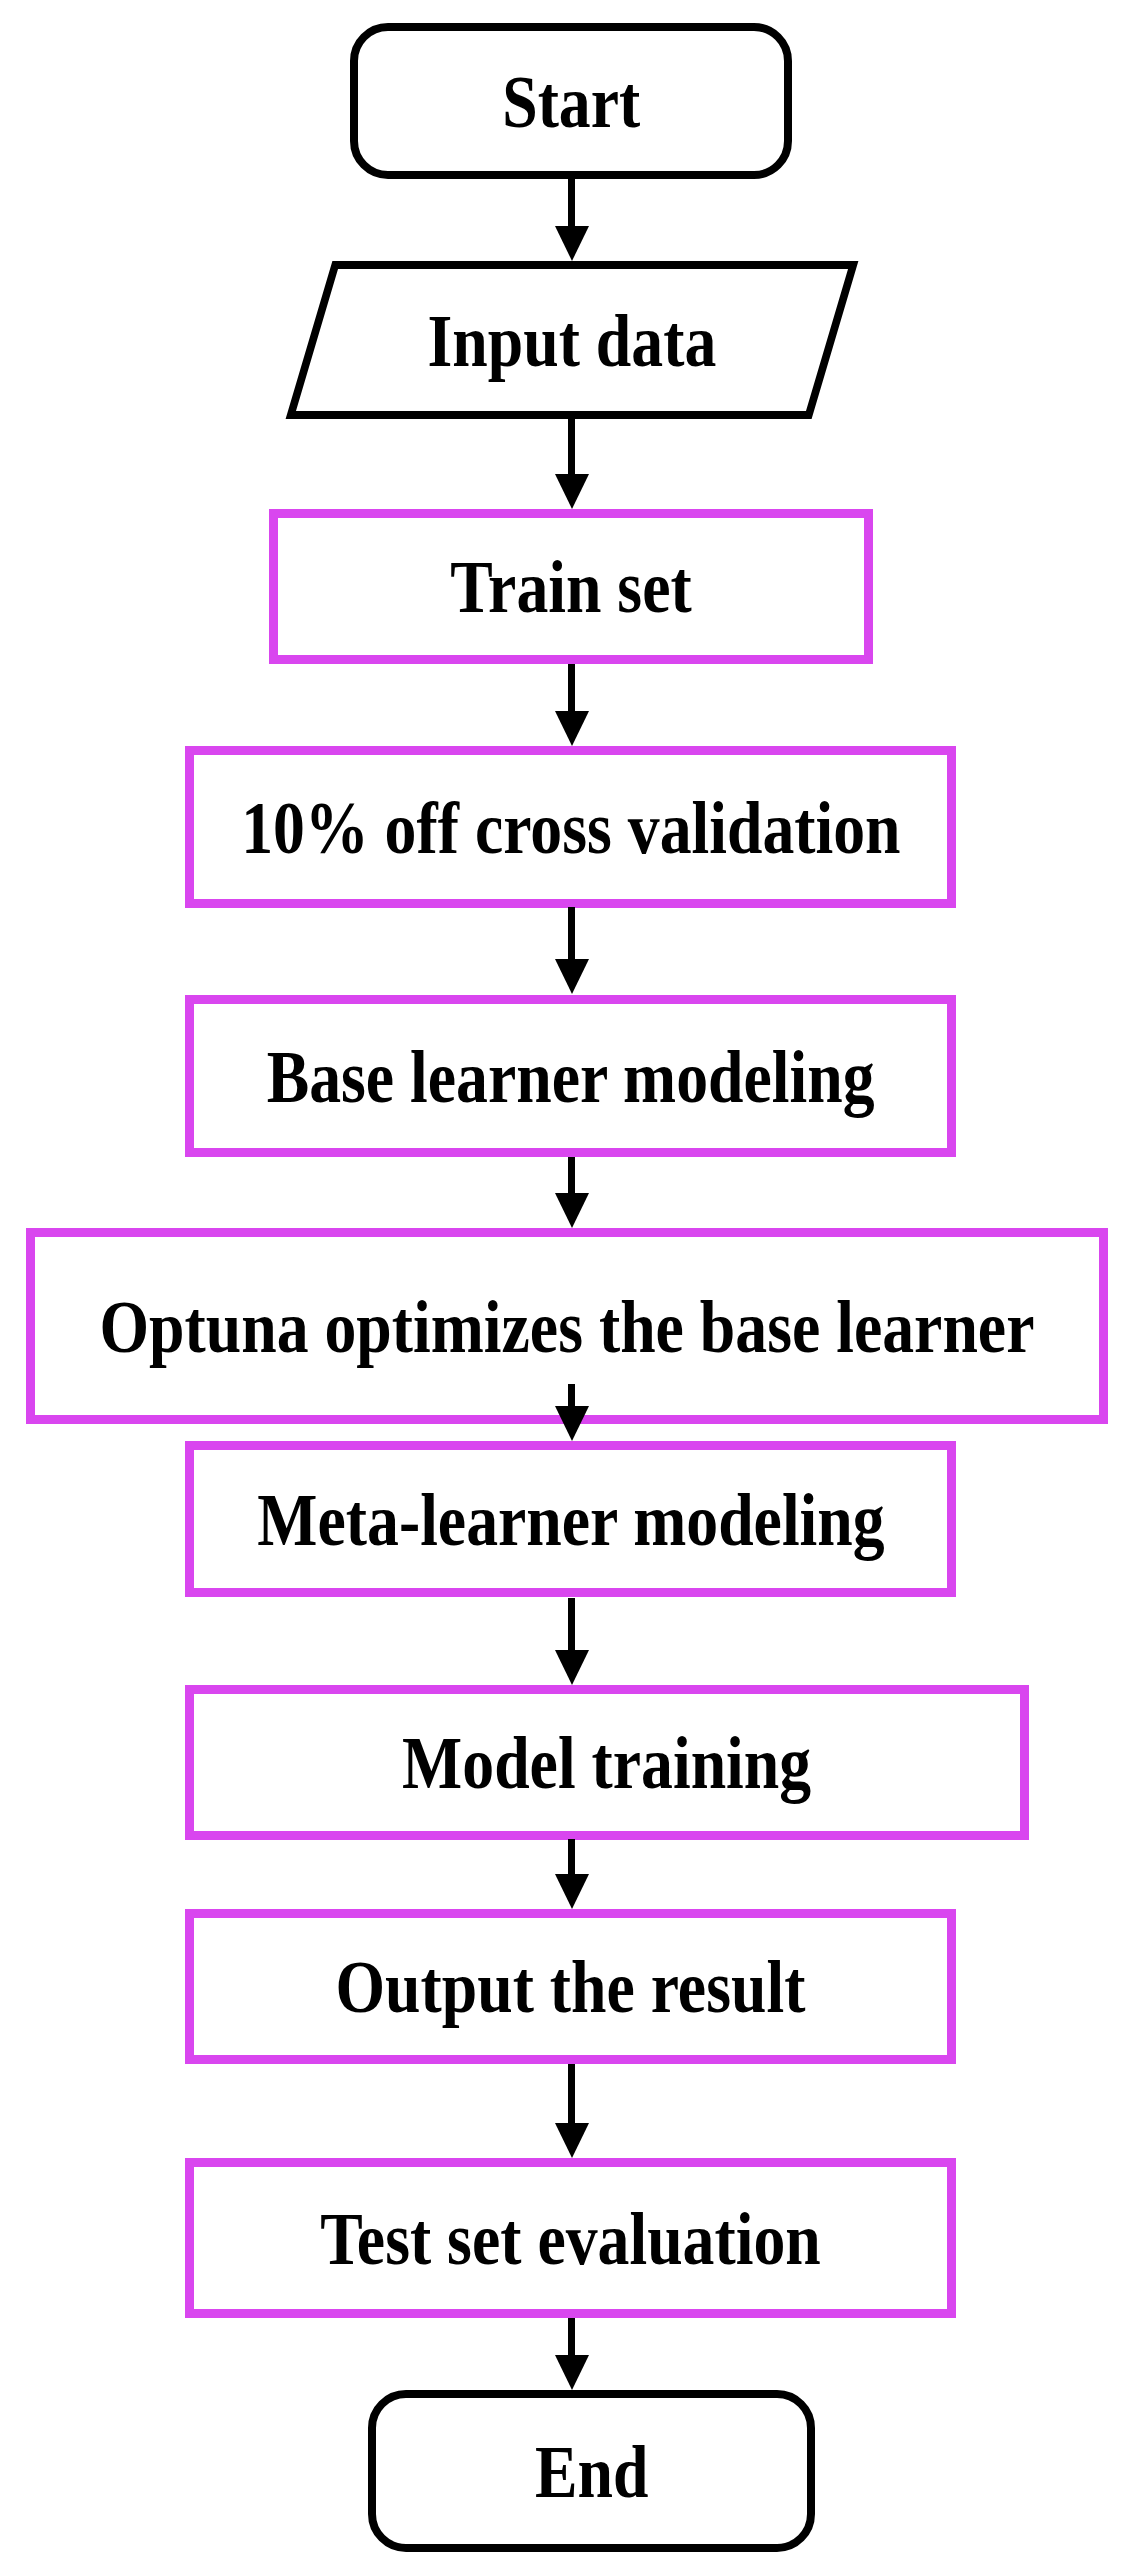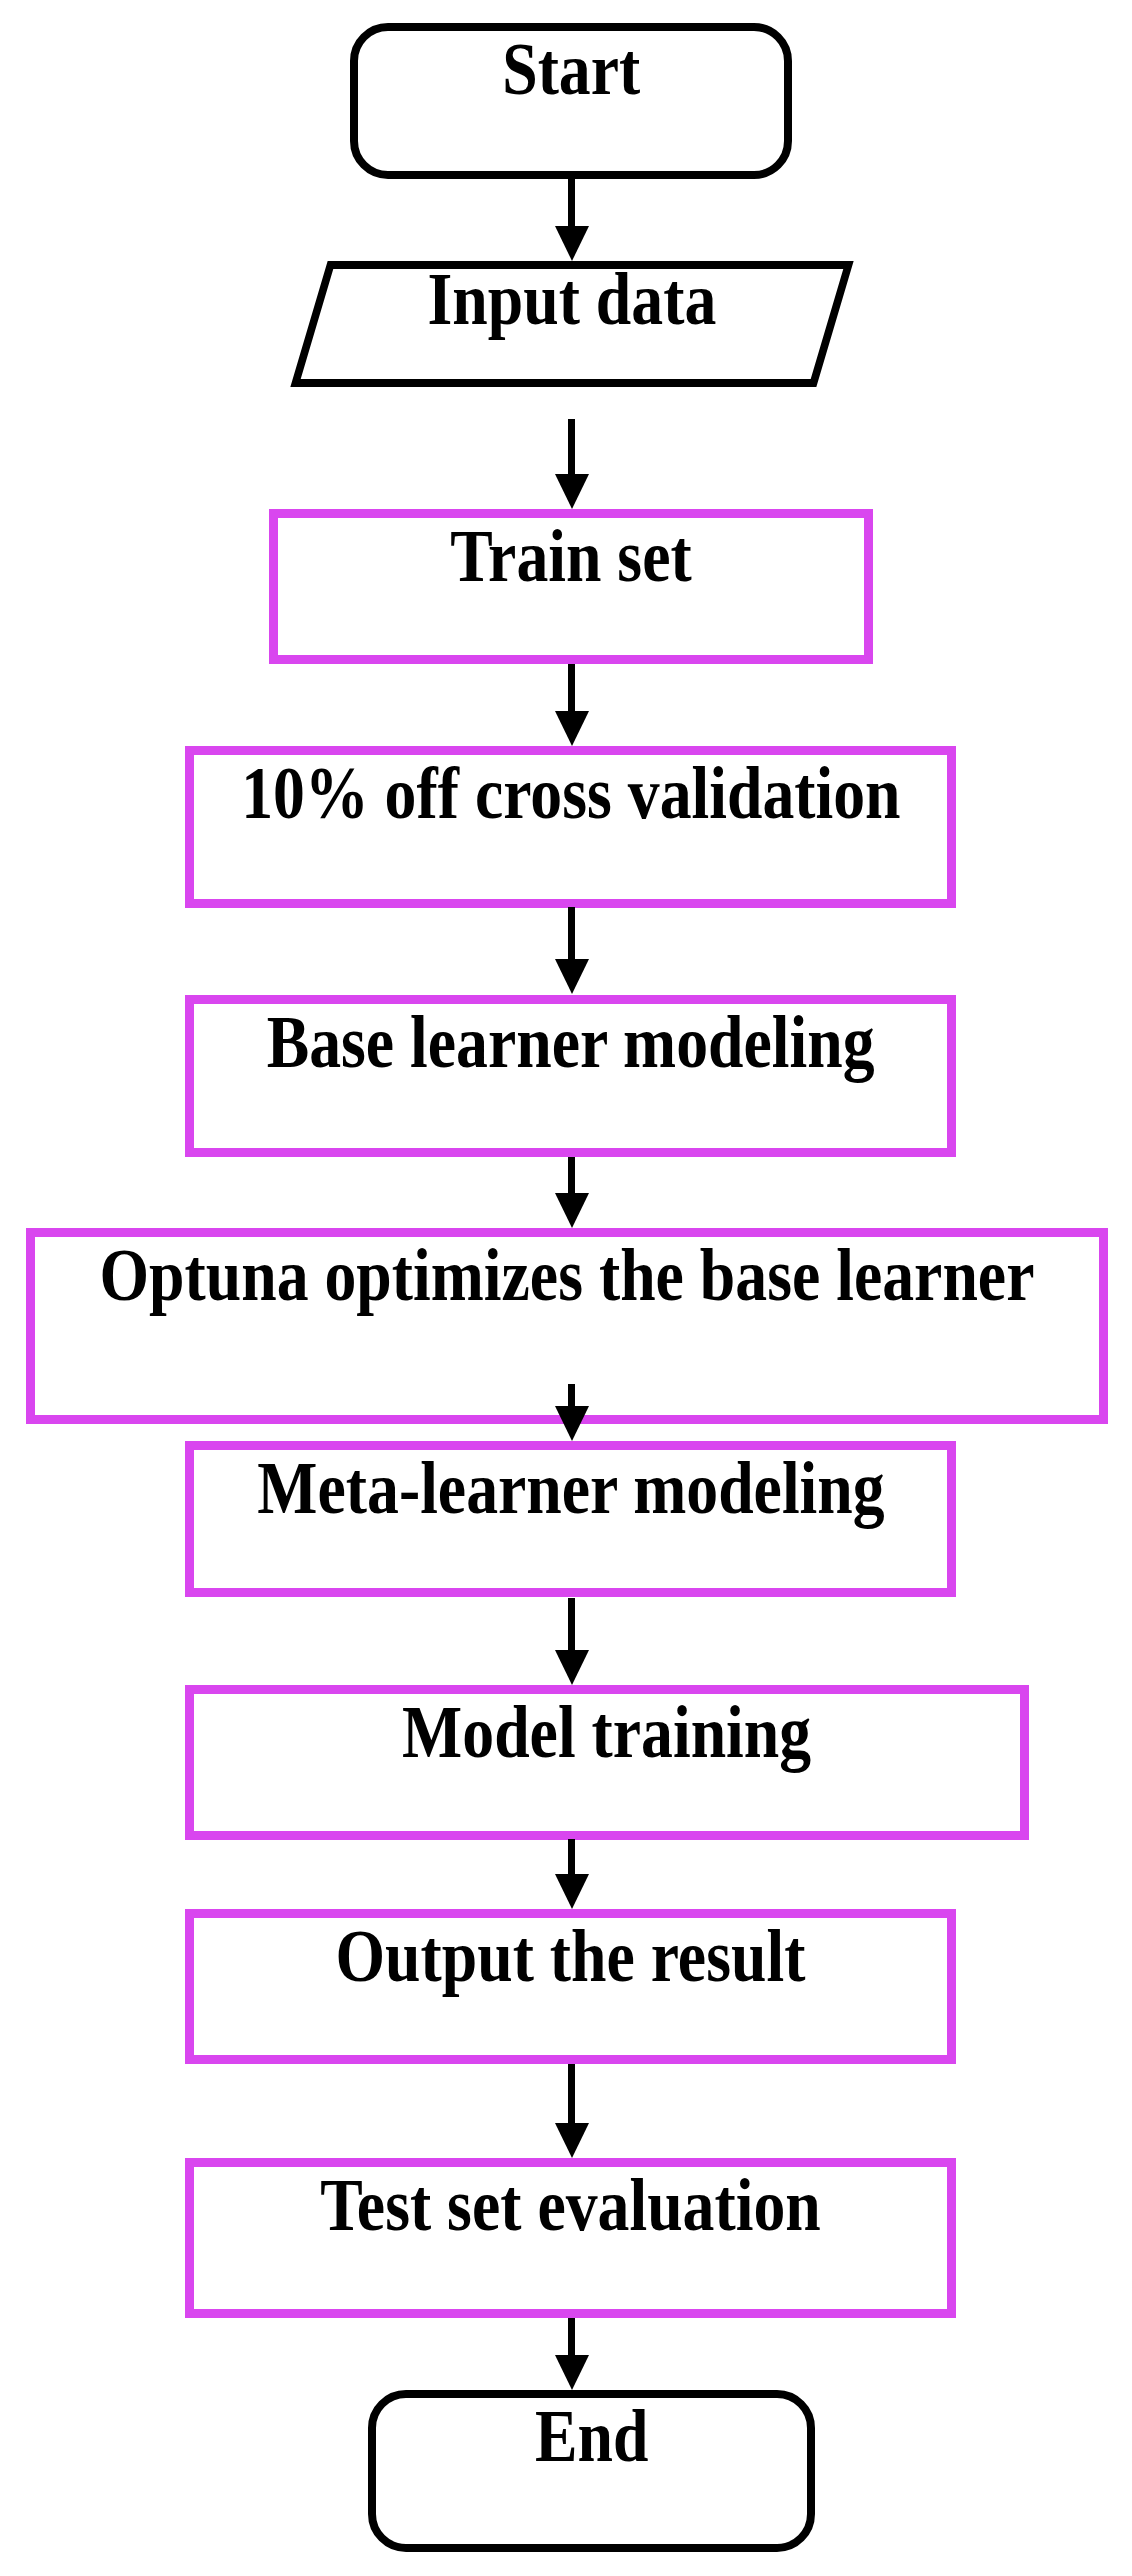--- a/index.html
+++ b/index.html
@@ -12,21 +12,21 @@
     width: 1133px;
     height: 2576px;
     background: #ffffff;
     overflow: hidden;
     font-family: "Liberation Serif", "DejaVu Serif", serif;
   }
   .node {
     position: absolute;
     box-sizing: border-box;
     display: flex;
-    align-items: flex-start;
+    align-items: center;
     justify-content: center;
     background: #ffffff;
   }
   .process   { border: 9px solid #d946ef; }
   .terminator{ border: 8.2px  solid #000000; border-radius: 38px; }
   .para-wrap { border: none; background: transparent; }
   .para-shape{
     position: absolute;
     left: 23.6px; right: 23.6px; top: 0; bottom: 0;
     box-sizing: border-box;
@@ -58,21 +58,21 @@
     background: #000000;
   }
   .arrow-head {
     width: 0; height: 0;
     border-left: 17.3px solid transparent;
     border-right: 17.3px solid transparent;
     border-top: 35px solid #000000;
   }
   
   #n0  { left: 350px; top: 23px;   width: 442px;  height: 156px; }
-  #n1  { left: 285px; top: 261px;  width: 573px;  height: 126px; }
+  #n1  { left: 285px; top: 261px;  width: 573px;  height: 158px; }
   #n2  { left: 269px; top: 509px;  width: 604px;  height: 155px; }
   #n3  { left: 185px; top: 746px;  width: 771px;  height: 162px; }
   #n4  { left: 185px; top: 995px; width: 771px;  height: 162px; }
   #n5  { left: 25.5px;  top: 1228px; width: 1082px; height: 196px; }
   #n6  { left: 185px; top: 1441px; width: 771px;  height: 156px; }
   #n7  { left: 185px; top: 1685px; width: 844px;  height: 155px; }
   #n8  { left: 185px; top: 1909px; width: 771px;  height: 155px; }
   #n9  { left: 185px; top: 2158px; width: 771px;  height: 160px; }
   #n10 { left: 368px; top: 2390px; width: 447px;  height: 162px; }
   

